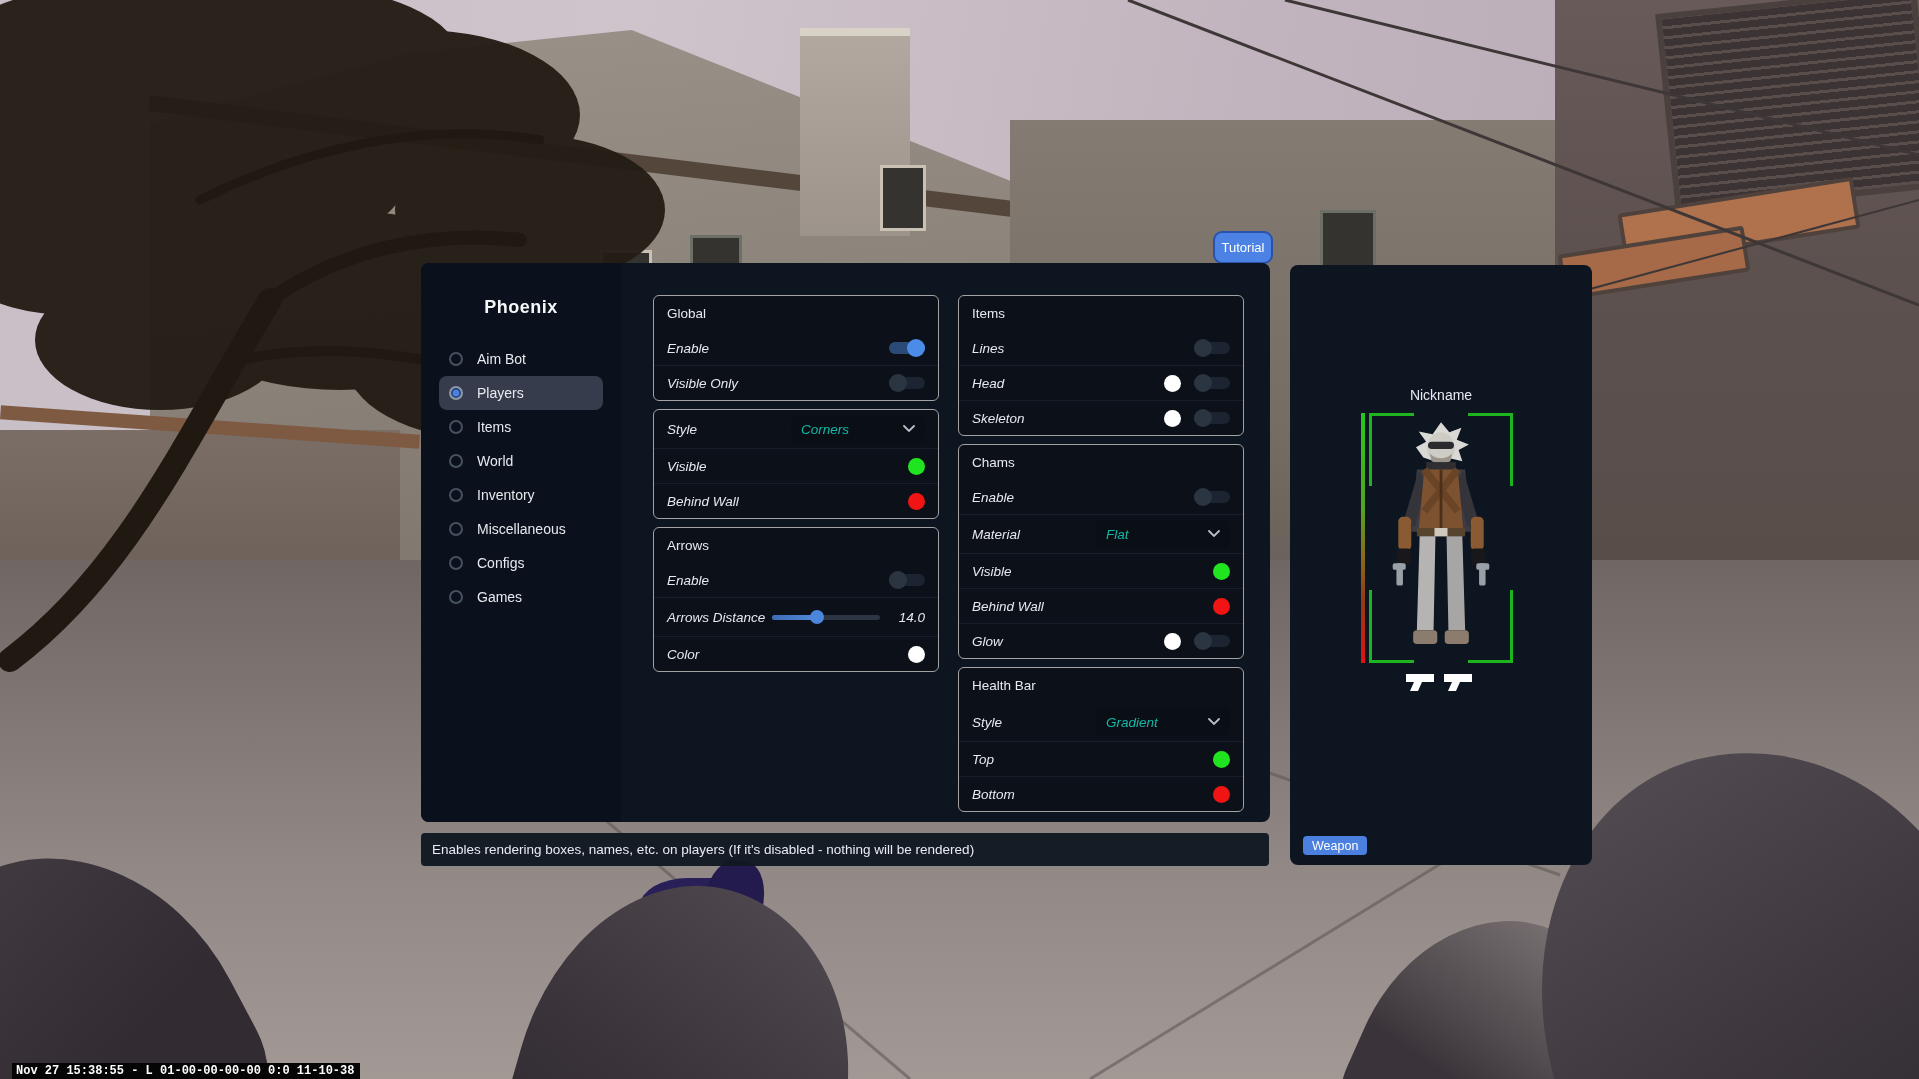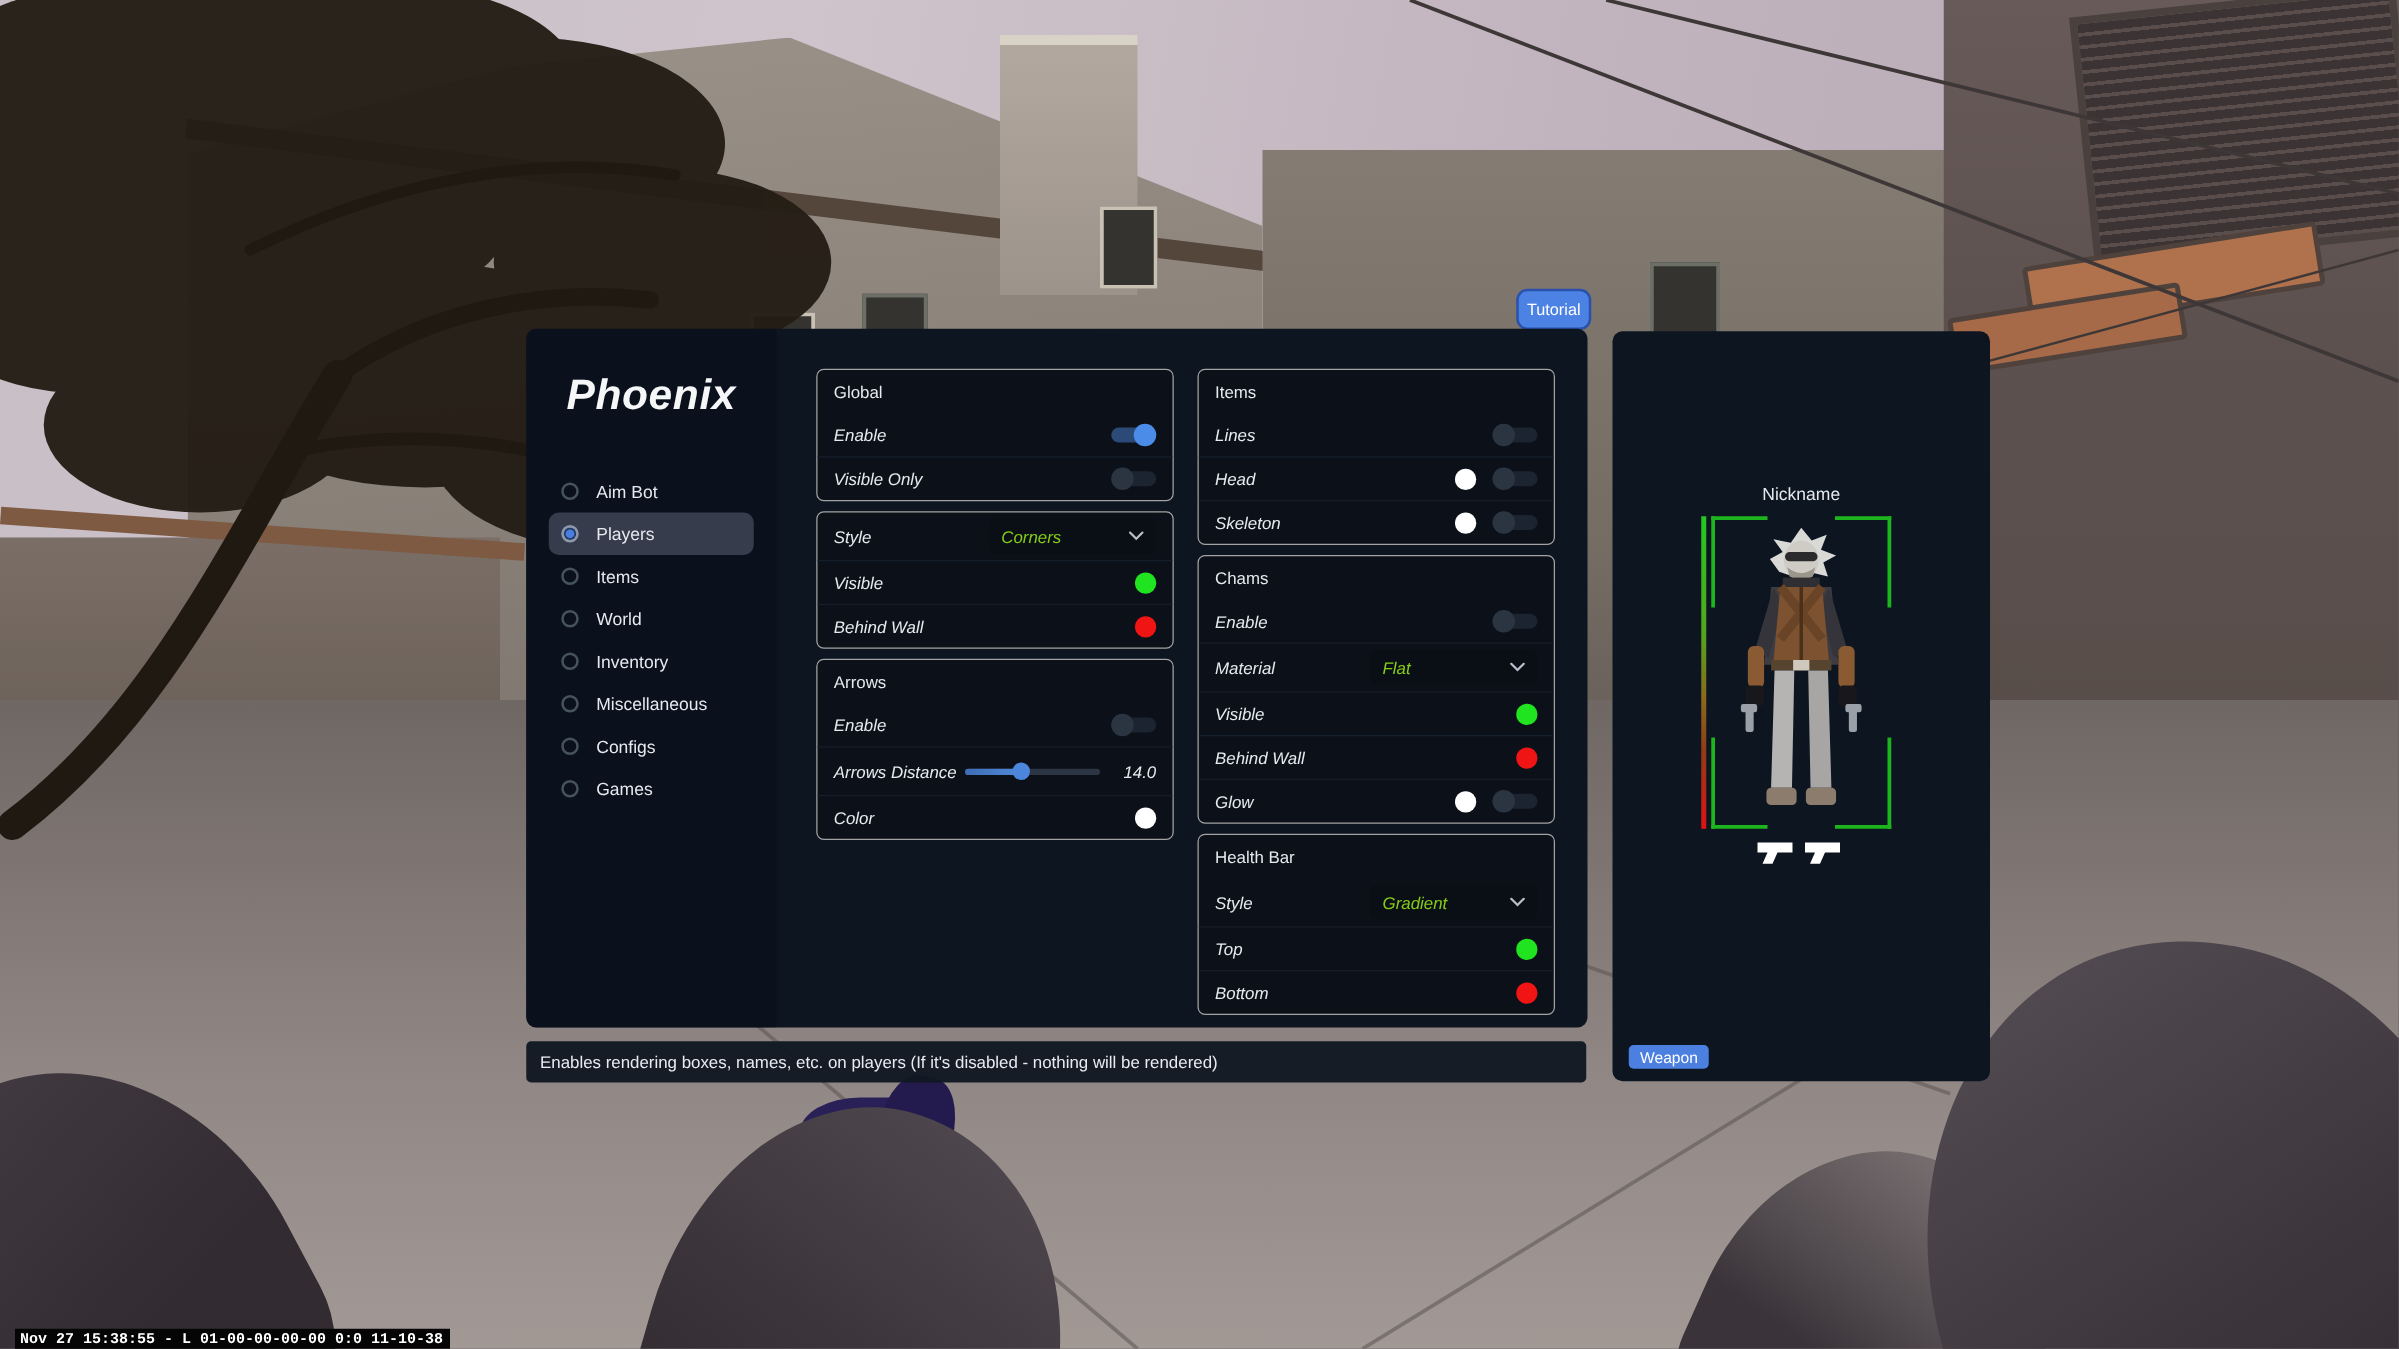--- a/index.html
+++ b/index.html
@@ -50,22 +50,22 @@
 
   
   .tutorial-btn{position:absolute;left:1213px;top:231px;width:56px;height:29px;
      background:#4b82e4;border:2px solid #2a52ac;border-radius:9px;color:#fff;
      font-size:13px;display:flex;align-items:center;justify-content:center;cursor:pointer;}
 
   
   .menu{position:absolute;left:421px;top:263px;width:849px;height:559px;display:flex;
         border-radius:8px;overflow:hidden;background:#0d1521;color:#e6e9ee;}
   .sidebar{width:200px;background:#0a111c;flex:none;}
-  .menu-title{font-size:34px;font-weight:bold;color:#f4f6f8;text-align:center;
-              margin:34px 0 40px 0;letter-spacing:.5px;font-style:italic;}
+  .menu-title{font-size:18px;font-weight:bold;color:#f4f6f8;text-align:center;
+              margin:34px 0 24px 0;letter-spacing:.5px;}
   .nav-item{display:flex;align-items:center;gap:14px;height:34px;margin:0 18px;
             padding-left:10px;border-radius:8px;font-size:14px;cursor:pointer;}
   .nav-item .radio{width:14px;height:14px;border-radius:50%;border:2px solid #47525f;
                    flex:none;box-sizing:border-box;}
   .nav-item.selected{background:#363c4c;}
   .nav-item.selected .radio{border-color:#8d97a8;background:#4a7fe0;
                             box-shadow:inset 0 0 0 1.5px #253a63;}
   .content{flex:1;display:flex;gap:19px;padding:32px 28px 0 32px;}
   .col{width:286px;flex:none;}
   .card{background:#0c1119;border:1px solid #a3a3a3;border-radius:6px;margin-bottom:8px;}
@@ -81,21 +81,21 @@
           cursor:pointer;flex:none;}
   .toggle .knob{position:absolute;top:-3px;left:0;width:18px;height:18px;border-radius:50%;
                 background:#2b3542;}
   .toggle.on{background:#2c4a78;}
   .toggle.on .knob{left:auto;right:0;background:#4b8ce9;}
   
   .dot{width:17px;height:17px;border-radius:50%;flex:none;cursor:pointer;}
   
   .dropdown{width:134px;height:28px;background:#0a0f16;border-radius:6px;display:flex;
             align-items:center;justify-content:space-between;padding:0 10px;cursor:pointer;
-            color:#84cc16;box-sizing:border-box;}
+            color:#14b8a6;box-sizing:border-box;}
   .chev{width:12px;height:8px;flex:none;}
   
   .slider{position:relative;width:108px;height:5px;border-radius:3px;background:#2b3544;
           cursor:pointer;flex:none;}
   .slider-fill{position:absolute;left:0;top:0;height:100%;border-radius:3px;
                background:linear-gradient(90deg,#3f6cb4,#4f8ada);}
   .slider-knob{position:absolute;top:50%;width:14px;height:14px;border-radius:50%;
                background:#4c86dc;transform:translate(-50%,-50%);}
   .slider-val{width:32px;text-align:right;font-size:13.5px;}
 

